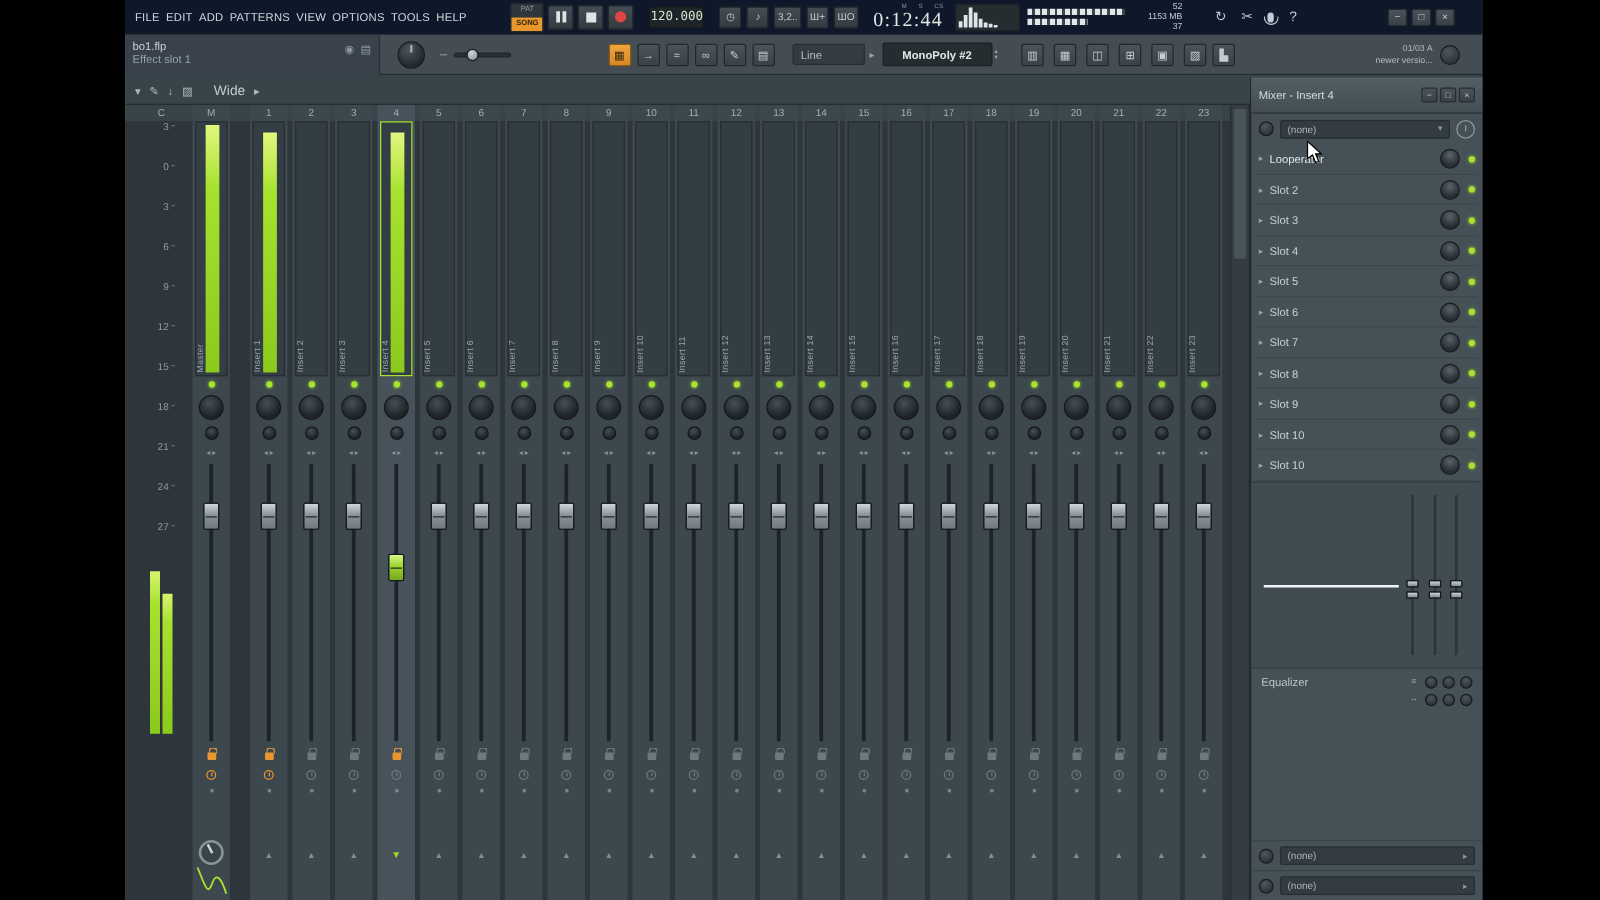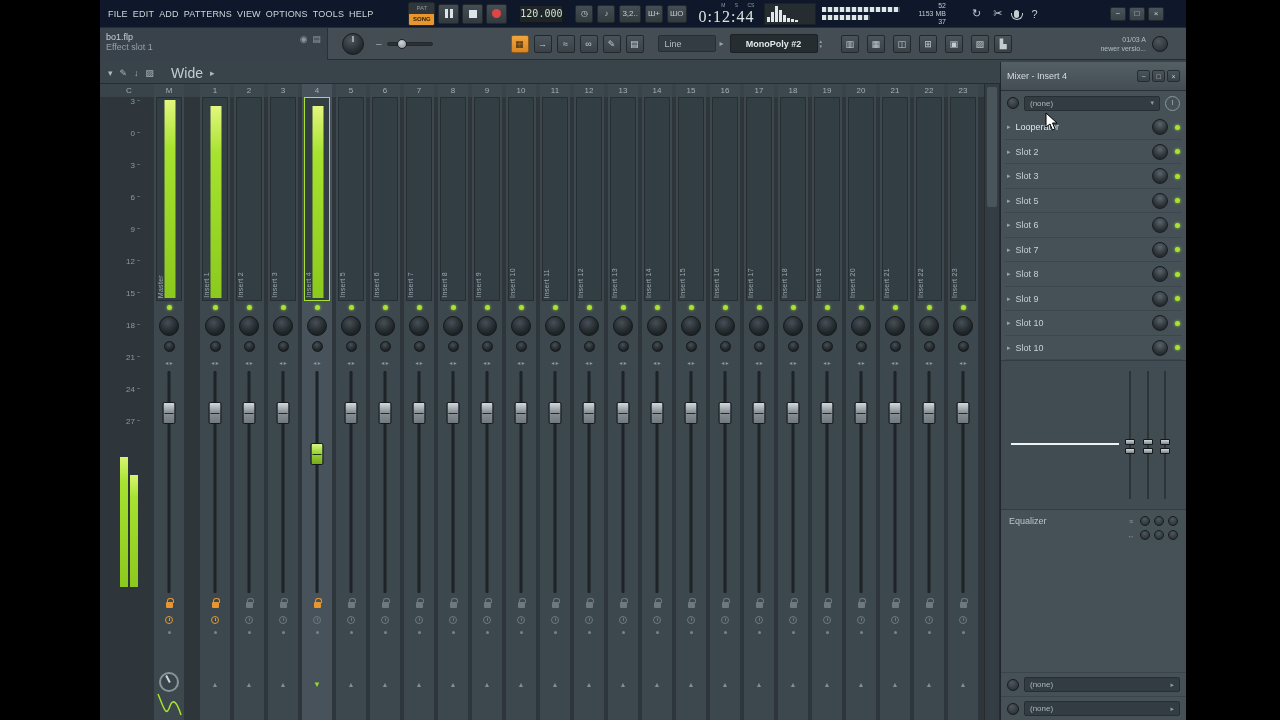--- a/index.html
+++ b/index.html
@@ -32,21 +32,21 @@
 .pm1{width:78px}.pm2{width:48px}
 .stats{margin-left:10px;display:flex;flex-direction:column;align-items:flex-end;font-size:7px;color:#c3ccd1;line-height:8px;flex:none}
 .ricons{display:flex;gap:12px;margin-left:26px;align-items:center;color:#c3ccd1;font-size:11px}
 .micico{width:5px;height:8px;background:#c4cdd1;border-radius:3px;position:relative;display:inline-block}
 .micico::after{content:"";position:absolute;left:-3px;top:3px;width:10px;height:6px;border:1px solid #c4cdd1;border-top:none;border-radius:0 0 6px 6px}
 .winbtns{position:absolute;right:22px;top:7px;display:flex;gap:3px}
 .wb{width:16px;height:14px;background:linear-gradient(#49535a,#394247);border:1px solid #22282c;border-radius:2px;color:#c3ccd1;font-size:8px;line-height:12px;text-align:center}
 
 
 .toolbar2{position:relative;height:32px;background:#434d53;border-bottom:1px solid #262d31;display:flex;align-items:center}
-.hintpanel{width:228px;height:32px;background:#39424a;border-right:1px solid #2a3136;padding:4px 6px;position:relative;flex:none}
+.hintpanel{width:204px;height:32px;background:#39424a;border-right:1px solid #2a3136;padding:4px 6px;position:relative;flex:none}
 .hintfile{font-size:9px;color:#c8d1d6}
 .hinttext{font-size:9px;color:#93a0a7}
 .hinticons{position:absolute;right:6px;top:6px;display:flex;gap:5px;color:#8d989e;font-size:9px}
 .bigknob{width:22px;height:22px;border-radius:50%;margin-left:14px;background:radial-gradient(circle at 40% 30%,#4d575e,#23292d 70%);border:1px solid #171c1f;position:relative;flex:none}
 .bigknob::after{content:"";position:absolute;left:50%;top:2px;width:2px;height:6px;background:#9aa5ab;transform:translateX(-50%)}
 .volslider{display:flex;align-items:center;margin-left:12px;gap:5px}
 .volminus{color:#9aa5ab;font-size:10px}
 .voltrack{width:46px;height:4px;background:#2a3136;border-radius:2px;position:relative;border:1px solid #22282c}
 .volhandle{position:absolute;left:9px;top:-4px;width:10px;height:10px;border-radius:50%;background:radial-gradient(circle at 40% 30%,#cfd6da,#828b91);border:1px solid #1a1f22}
 .sbtn{min-width:18px;height:18px;padding:0 2px;background:linear-gradient(#49535a,#394247);border:1px solid #22282c;border-radius:2px;color:#c3ccd1;font-size:9px;display:flex;align-items:center;justify-content:center;margin-left:5px}
@@ -57,21 +57,21 @@
 .instbox{margin-left:6px;height:19px;min-width:88px;background:#262d31;border:1px solid #1b2124;border-radius:2px;color:#e2e9ec;font-size:9px;font-weight:bold;display:flex;align-items:center;justify-content:center;padding:0 6px}
 .updown{display:flex;flex-direction:column;font-size:5px;color:#9aa5ab;line-height:5px;margin-left:2px}
 .viewgroup{display:flex;gap:3px;margin-left:14px}
 .version{margin-left:auto;margin-right:6px;text-align:right;font-size:7px;line-height:9px;color:#b3bdc3}
 .vercircle{width:16px;height:16px;border-radius:50%;background:radial-gradient(circle at 40% 30%,#4d575e,#23292d);border:1px solid #171c1f;margin-right:18px;flex:none}
 
 
 .mixer{position:absolute;left:0;top:62px;width:1086px;height:658px;background:#2e363b}
 .mtoolbar{height:22px;background:#39434a;border-bottom:1px solid #262d31;display:flex;align-items:center;padding-left:8px;gap:7px;width:900px}
 .mti{color:#aeb8be;font-size:9px}
-.wide{color:#c3ccd1;font-size:14px;margin-left:10px}
+.wide{color:#c3ccd1;font-size:11px;margin-left:10px}
 .channels{position:absolute;left:0;top:22px;bottom:0;width:884px;display:flex;padding-left:16px;overflow:hidden;background:linear-gradient(#39434a 0 13px,transparent 13px)}
 .strip{width:30px;margin-right:4px;background:#3d474e;display:flex;flex-direction:column;flex:none}
 .strip.master{margin-right:16px}
 .strip.selected{background:#47525a}
 .num{height:13px;font-size:8px;color:#a2aeb6;text-align:center;line-height:13px;flex:none}
 .mzone{height:204px;margin:0 2px;background:#333d44;border:1px solid #272e33;position:relative;flex:none}
 .selected .mzone{border:1px solid #a6e22e}
 .vlabel{position:absolute;left:0;bottom:2px;writing-mode:vertical-rl;transform:rotate(180deg);font-size:7px;color:#9aa6ad;letter-spacing:.3px;white-space:nowrap}
 .meter{position:absolute;bottom:2px;left:55%;transform:translateX(-50%);width:11px;height:var(--meter,0%);background:linear-gradient(180deg,#e2f77e,#a6e22e 25%,#8cc91e)}
 .ledrow{height:13px;display:flex;align-items:center;justify-content:center;flex:none}
@@ -1190,20 +1190,26 @@
             <span class="sled"></span>
           </div>
 
           <div class="slot">
             <span class="stri">▸</span>
             <span class="slabel">Slot 3</span>
             <span class="sknobp"></span>
             <span class="sled"></span>
           </div>
 
+          <div class="slot">
+            <span class="stri">▸</span>
+            <span class="slabel">Slot 4</span>
+            <span class="sknobp"></span>
+            <span class="sled"></span>
+          </div>
 
           <div class="slot">
             <span class="stri">▸</span>
             <span class="slabel">Slot 5</span>
             <span class="sknobp"></span>
             <span class="sled"></span>
           </div>
 
           <div class="slot">
             <span class="stri">▸</span>

